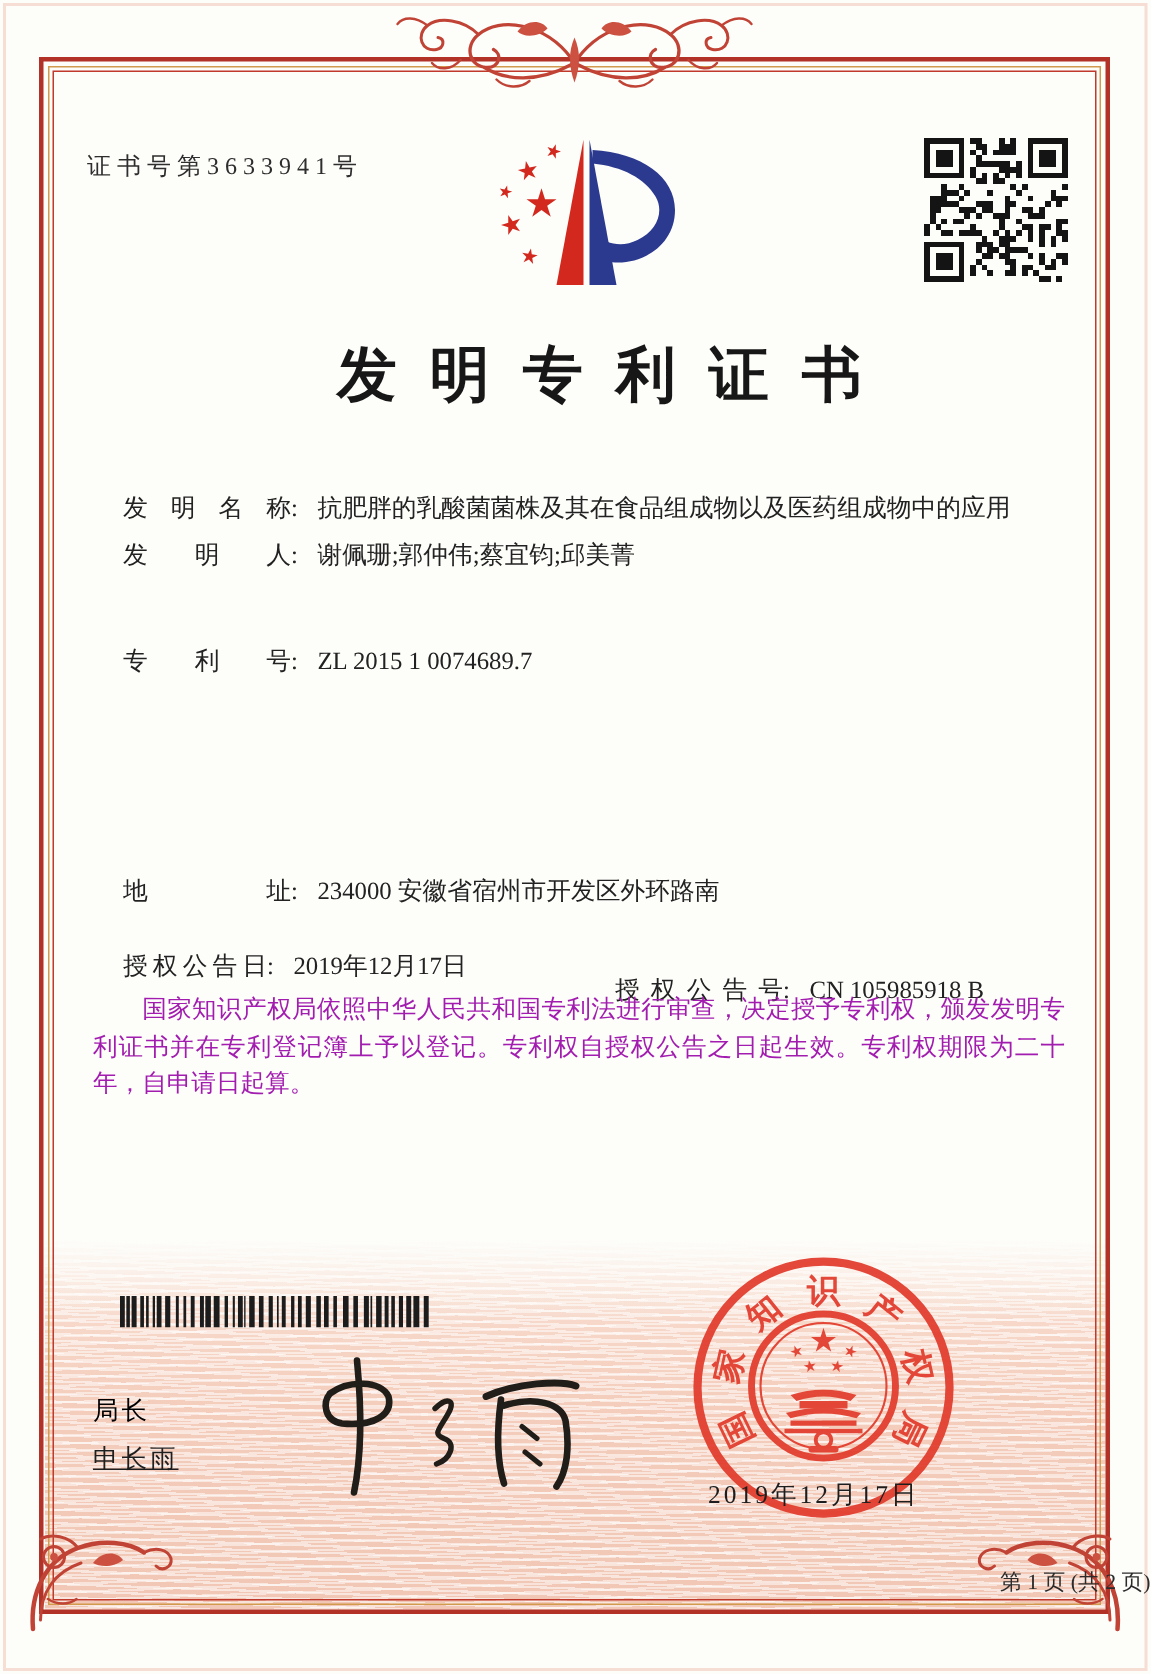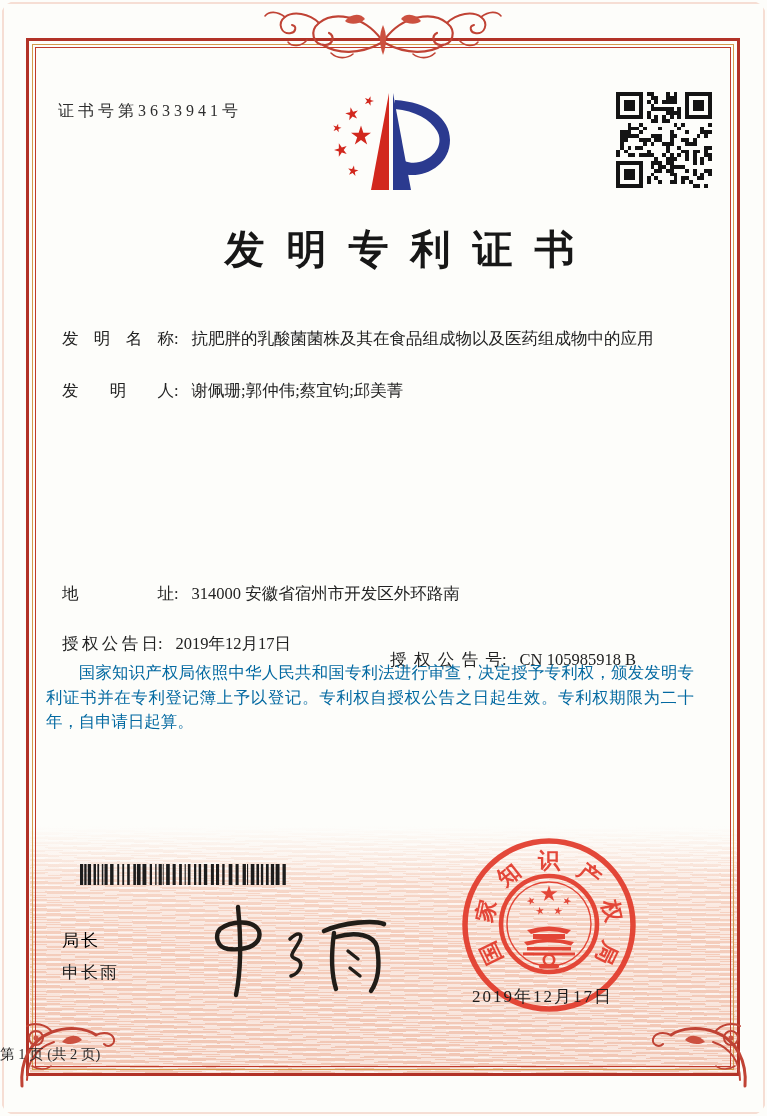--- a/index.html
+++ b/index.html
@@ -2,21 +2,21 @@
 <html><head>
 <meta charset="utf-8">
 <style>
   :root{
     --red:#b23227; --red2:#c0392b; --gold:#d29a4c; --seal:#e23b2c;
     --logored:#d2281e; --logoblue:#2b3a8f; --ink:#262626; --orn:#c04335;
   }
   *{margin:0;padding:0;box-sizing:border-box;}
   html,body{width:767px;height:1116px;}
   body{font-family:"Liberation Serif","DejaVu Serif",serif;background:#fdfdfa;color:var(--ink);}
-  .page{position:relative;width:767px;height:1116px;overflow:hidden;background:#fdfdfa;border-radius:19px;}
+  .page{position:relative;width:767px;height:1116px;overflow:hidden;background:#fdfdfa;}
 
   
   .scan-edge{position:absolute;inset:2px;border:2px solid #f0c0ae;opacity:.5;pointer-events:none;}
 
   
   .pink-zone{position:absolute;left:30px;right:30px;top:826px;bottom:43px;
     background:
       repeating-linear-gradient(2deg, rgba(255,255,255,0) 0 3px, rgba(255,255,255,.55) 3px 4.5px),
       repeating-linear-gradient(178deg, rgba(255,255,255,0) 0 4px, rgba(255,255,255,.5) 4px 5.5px),
       linear-gradient(to bottom,#f9e2d6 0,#f4cdbc 45%,#f1c6b4 100%);}
@@ -34,41 +34,41 @@
   .orn-corner.right{right:18px;transform:scaleX(-1);}
 
   .cert-no{position:absolute;left:58px;top:101px;font-size:16px;letter-spacing:4px;color:#2e2e2e;}
   .logo{position:absolute;left:308px;top:88px;width:170px;height:110px;}
   .qr{position:absolute;left:616px;top:92px;width:96px;height:96px;}
 
   .title{position:absolute;left:0;right:0;top:222px;text-align:center;font-size:40px;font-weight:bold;
     letter-spacing:22px;text-indent:22px;color:#171717;padding-left:32px;}
 
   .frow{position:absolute;left:62px;width:650px;font-size:16.5px;white-space:nowrap;color:#222;}
-  .flabel{display:inline-block;width:112px;text-align:justify;text-align-last:justify;-moz-text-align-last:justify;}
+  .flabel{display:inline-block;width:112px;text-align:justify;text-align-last:justify;margin-left:20px;-moz-text-align-last:justify;}
   .fcolon{margin-right:13px;}
   .grant-right{position:absolute;left:328px;top:16px;}
 
-  .paras{position:absolute;left:46px;top:661px;width:648px;font-size:16.4px;line-height:24.6px;
-    text-align:justify;color:#0369a1;}
+  .paras{position:absolute;left:62px;top:661px;width:648px;font-size:16.4px;line-height:24.6px;
+    text-align:justify;color:#a21caf;}
   .paras p{text-indent:2em;}
 
   .barcode{position:absolute;left:80px;top:864px;width:208px;height:21px;}
   .sig-title{position:absolute;left:62px;top:929px;font-size:17px;letter-spacing:2px;color:#000000;}
-  .sig-name{position:absolute;left:62px;top:961px;font-size:17px;letter-spacing:2px;color:#1f1f1f;}
+  .sig-name{position:absolute;left:62px;top:961px;font-size:17px;letter-spacing:2px;color:#1f1f1f;text-decoration:underline;}
   .signature{position:absolute;left:198px;top:893px;width:205px;height:110px;}
 
   .seal{position:absolute;left:460px;top:836px;width:178px;height:178px;opacity:.93;}
   .seal svg{position:absolute;inset:0;}
   .seal-char{position:absolute;left:50%;top:50%;font-size:22px;font-weight:bold;color:var(--seal);
     font-family:"Liberation Sans",sans-serif;
     transform:translate(-50%,-50%) rotate(var(--a)) translate(0,-64px);}
   .seal-date{position:absolute;left:472px;top:985px;width:180px;font-size:17px;letter-spacing:2px;color:#1d1d1d;}
 
-  .footer-page{position:absolute;left:0;right:0;top:1045px;text-align:left;font-size:14.5px;color:#2b2b2b;}
+  .footer-page{position:absolute;left:0;right:0;top:1045px;text-align:right;font-size:14.5px;color:#2b2b2b;}
 </style>
 </head>
 <body>
 
 <div class="page">
 
   <div class="scan-edge"></div>
   <div class="pink-zone"></div>
 
   <div class="frame-outer"></div>
@@ -408,25 +408,28 @@
       <rect x="20" y="24" width="1" height="1" fill="#141414"></rect>
       <rect x="21" y="24" width="1" height="1" fill="#141414"></rect>
       <rect x="23" y="24" width="1" height="1" fill="#141414"></rect>
     </svg>
 
   <div class="title">发明专利证书</div>
 
   <div class="frow" style="top:328px">
     <span class="flabel">发明名称</span><span class="fcolon">:</span><span class="fval">抗肥胖的乳酸菌菌株及其在食品组成物以及医药组成物中的应用</span>
   </div>
-  <div class="frow" style="top:380px">
+  <div class="frow" style="top:359px">
     <span class="flabel">发明人</span><span class="fcolon">:</span><span class="fval">谢佩珊;郭仲伟;蔡宜钧;邱美菁</span>
   </div>
+  <div class="frow" style="top:430px">
+    <span class="flabel">专利号</span><span class="fcolon">:</span><span class="fval">ZL 2015 1 0074689.7</span>
+  </div>
   <div class="frow" style="top:583px">
-    <span class="flabel">地址</span><span class="fcolon">:</span><span class="fval">314000 安徽省宿州市开发区外环路南</span>
+    <span class="flabel">地址</span><span class="fcolon">:</span><span class="fval">234000 安徽省宿州市开发区外环路南</span>
   </div>
   <div class="frow" style="top:633px">
     <span class="flabel" style="width:96px">授权公告日</span><span class="fcolon">:</span><span class="fval">2019年12月17日</span>
     <span class="grant-right">
       <span class="flabel">授权公告号</span><span class="fcolon">:</span><span class="fval">CN 105985918 B</span>
     </span>
   </div>
 
   <div class="paras">
     <p>国家知识产权局依照中华人民共和国专利法进行审查，决定授予专利权，颁发发明专利证书并在专利登记簿上予以登记。专利权自授权公告之日起生效。专利权期限为二十年，自申请日起算。</p>

